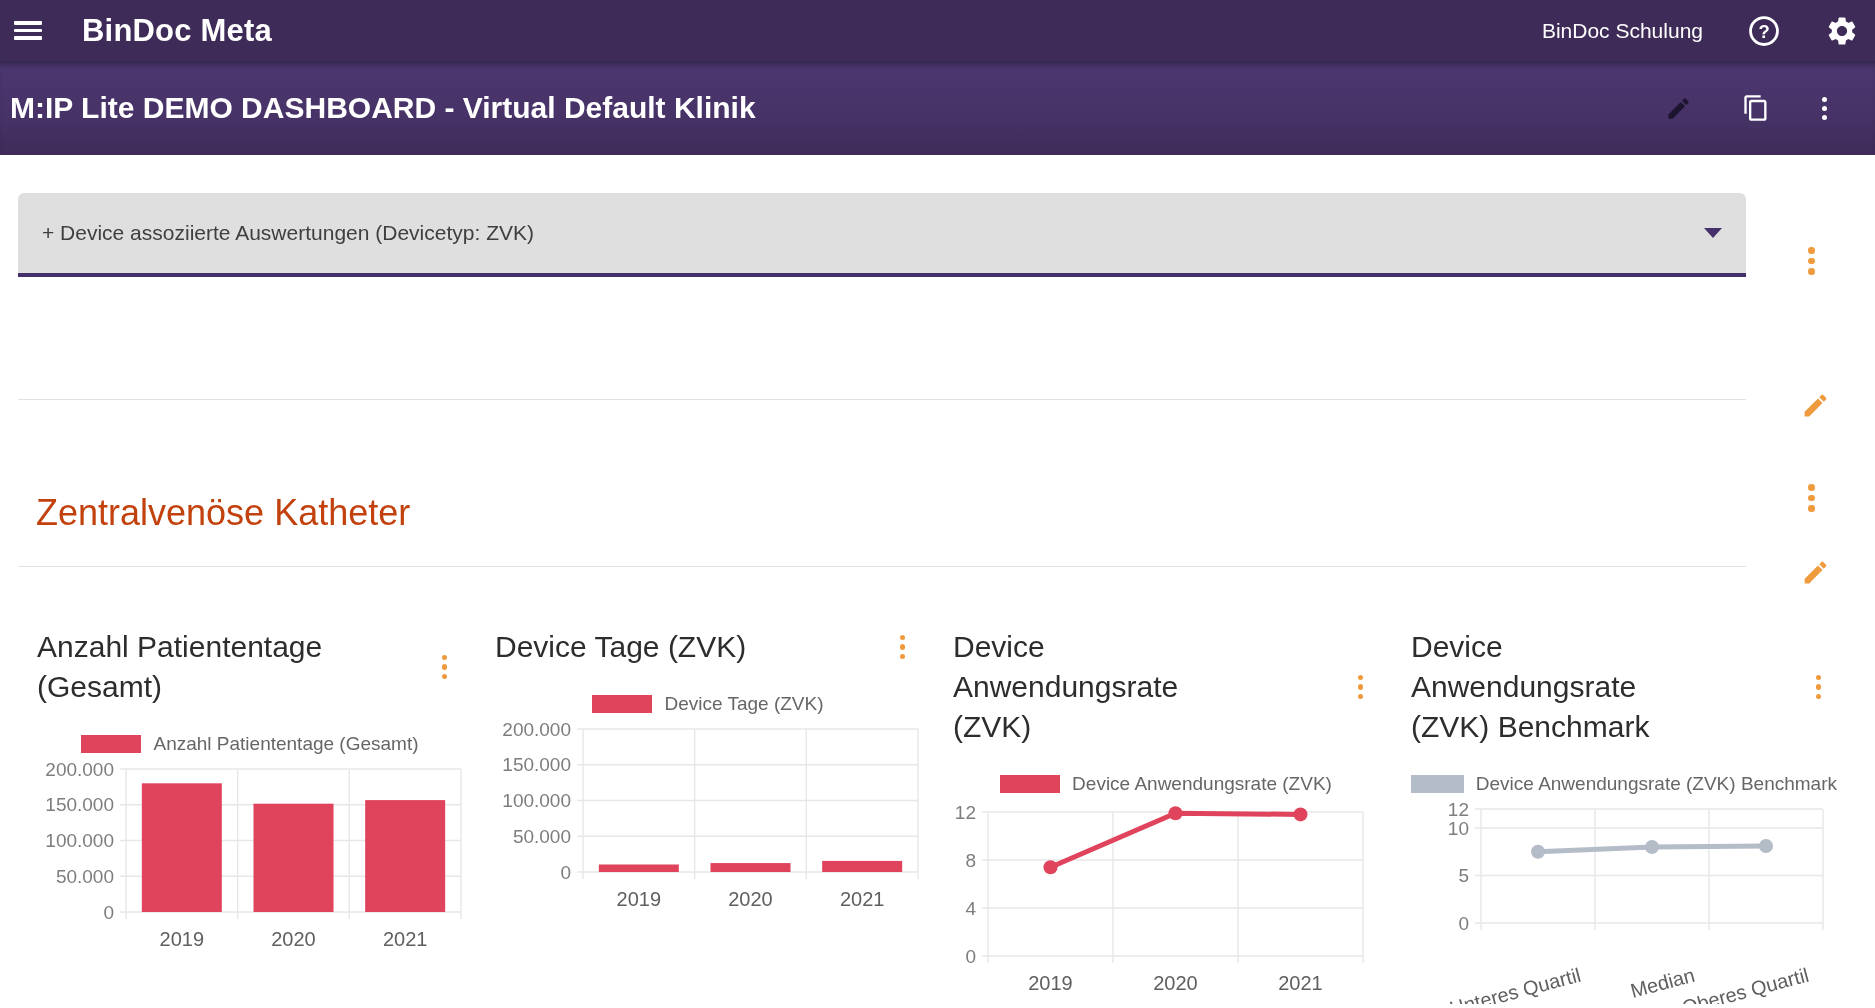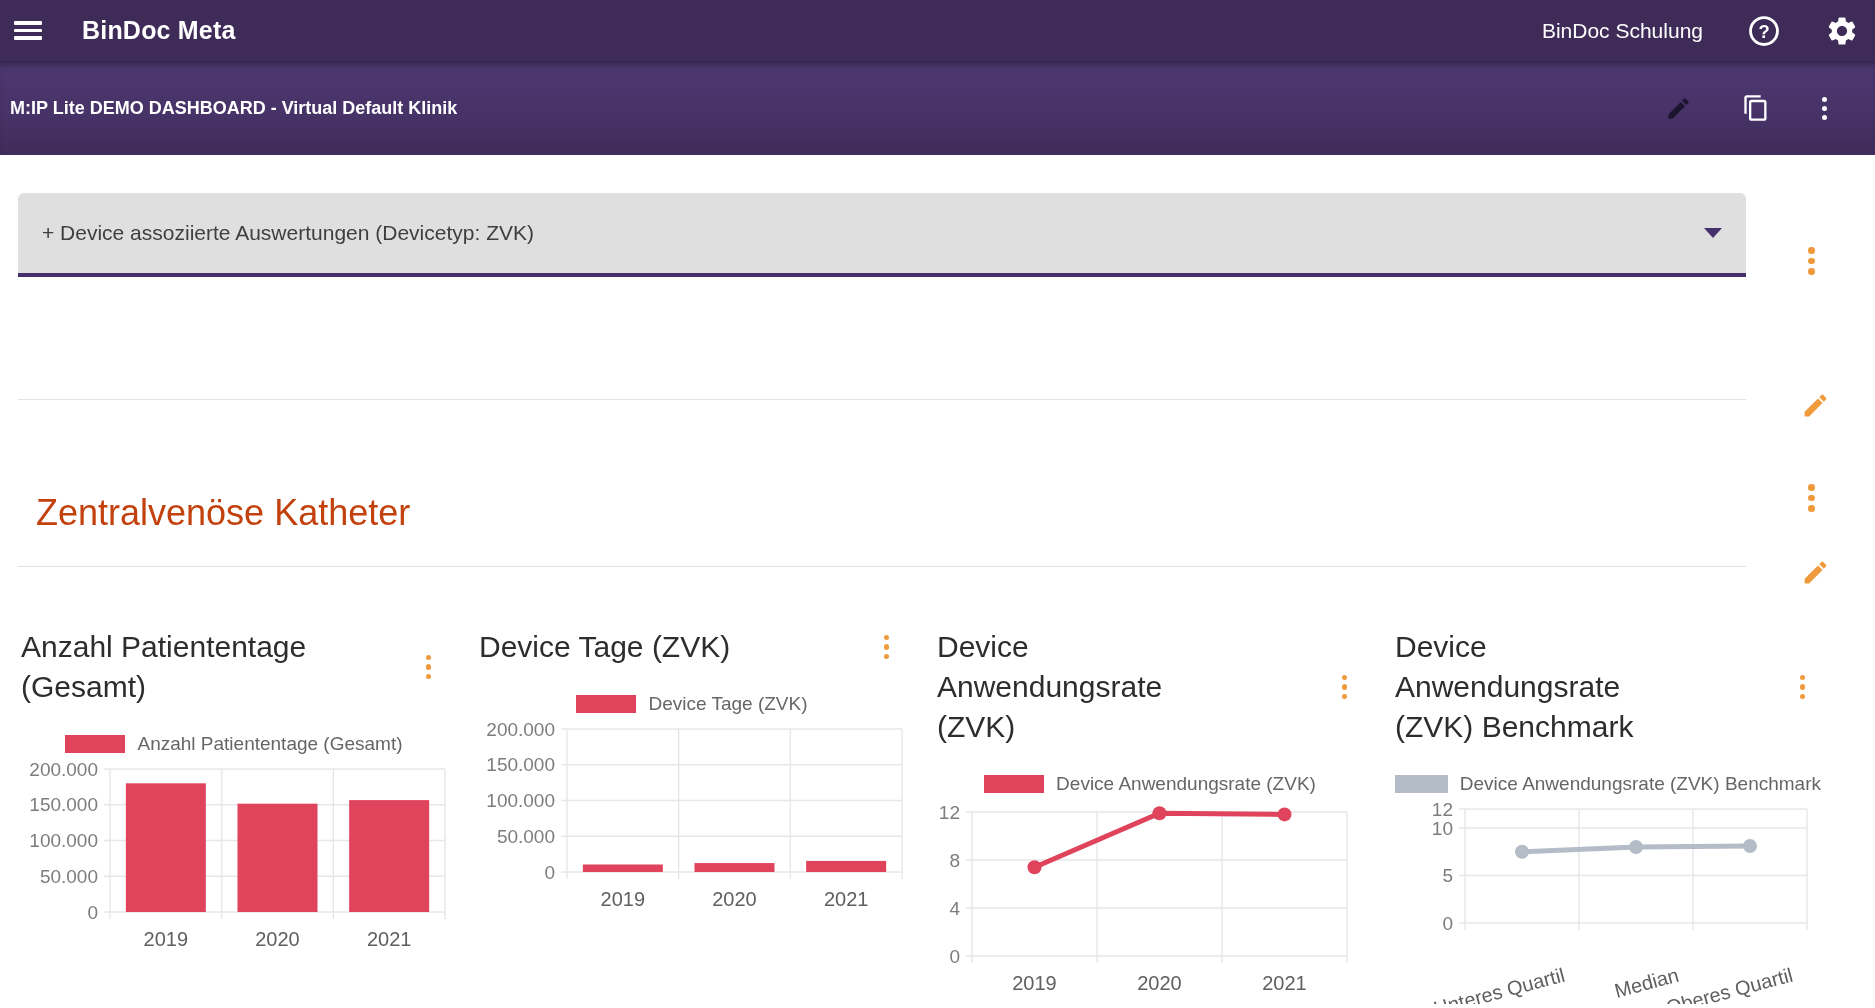--- a/index.html
+++ b/index.html
@@ -4,30 +4,30 @@
 <style>
   * { box-sizing: border-box; }
   html,body { margin:0; padding:0; width:1875px; height:1008px; overflow:hidden;
               background:#ffffff; font-family:"Liberation Sans", sans-serif; }
 
   
   .app-bar { height:61px; background:#3e2b58; display:flex; align-items:center;
              position:relative; z-index:3; }
   .hamburger { width:28px; margin-left:14px; display:flex; flex-direction:column; gap:4px; cursor:pointer; }
   .hamburger i { display:block; height:3.5px; background:#fff; border-radius:1px; }
-  .app-title { color:#fff; font-size:25px; font-weight:bold; margin-left:40px; letter-spacing:.2px; }
+  .app-title { color:#fff; font-size:31px; font-weight:bold; margin-left:40px; letter-spacing:.2px; }
   .app-bar-right { margin-left:auto; display:flex; align-items:center; gap:44px; padding-right:16px; }
   .user-label { color:#fff; font-size:21px; }
   .icon-btn { display:flex; align-items:center; justify-content:center; cursor:pointer; }
 
   
   .dash-bar { height:94px; display:flex; align-items:center;
               background:linear-gradient(180deg,#4c3770 0%,#473367 55%,#3f2c5a 100%);
               box-shadow:inset 0 7px 7px -5px rgba(0,0,0,.45); position:relative; z-index:2; }
-  .dash-title { color:#fff; font-size:18px; font-weight:bold; margin-left:10px; }
+  .dash-title { color:#fff; font-size:30px; font-weight:bold; margin-left:10px; }
   .dash-bar-right { margin-left:auto; display:flex; align-items:center; gap:50px; padding-right:46px; }
 
   
   .kebab { display:flex; flex-direction:column; align-items:center; gap:4px; cursor:pointer; padding:2px; }
   .kebab i { width:6.5px; height:6.5px; border-radius:50%; background:#ef9b3d; }
   .kebab.white i { width:5px; height:5px; background:#fff; }
   .kebab.sm i { width:5.5px; height:5.5px; }
 
   
   .main { position:relative; height:860px; background:#fff; }
@@ -39,21 +39,21 @@
   .select-caret { margin-left:auto; width:0; height:0;
                   border-left:9px solid transparent; border-right:9px solid transparent;
                   border-top:10px solid #46306b; }
 
   .divider { position:absolute; left:18px; width:1728px; height:1px; background:#e2e2e2; }
   .rail { position:absolute; }
 
   .section-title { position:absolute; left:36px; top:307px; font-size:36px; font-weight:400; color:#c2410c; }
 
   
-  .cards { position:absolute; left:21px; top:472px; display:grid;
+  .cards { position:absolute; left:37px; top:472px; display:grid;
            grid-template-columns:repeat(4,426px); gap:32px; }
   .card-head { display:flex; align-items:center; justify-content:space-between; }
   .card-head .kebab { margin-right:14px; }
   .card-title { margin:0; font-size:30px; line-height:40px; font-weight:400; color:#2d2d2d;
                 white-space:pre-line; max-width:350px; }
   .legend { display:flex; align-items:center; justify-content:center; gap:12px; margin-top:26px; cursor:pointer; }
   .legend .swatch { width:60px; height:18px; display:inline-block; }
   .legend .legend-label { font-size:19px; color:#666; white-space:nowrap; }
   .chart-svg { display:block; margin-top:4px; }
   .chart-svg text { font-family:"Liberation Sans", sans-serif; }

